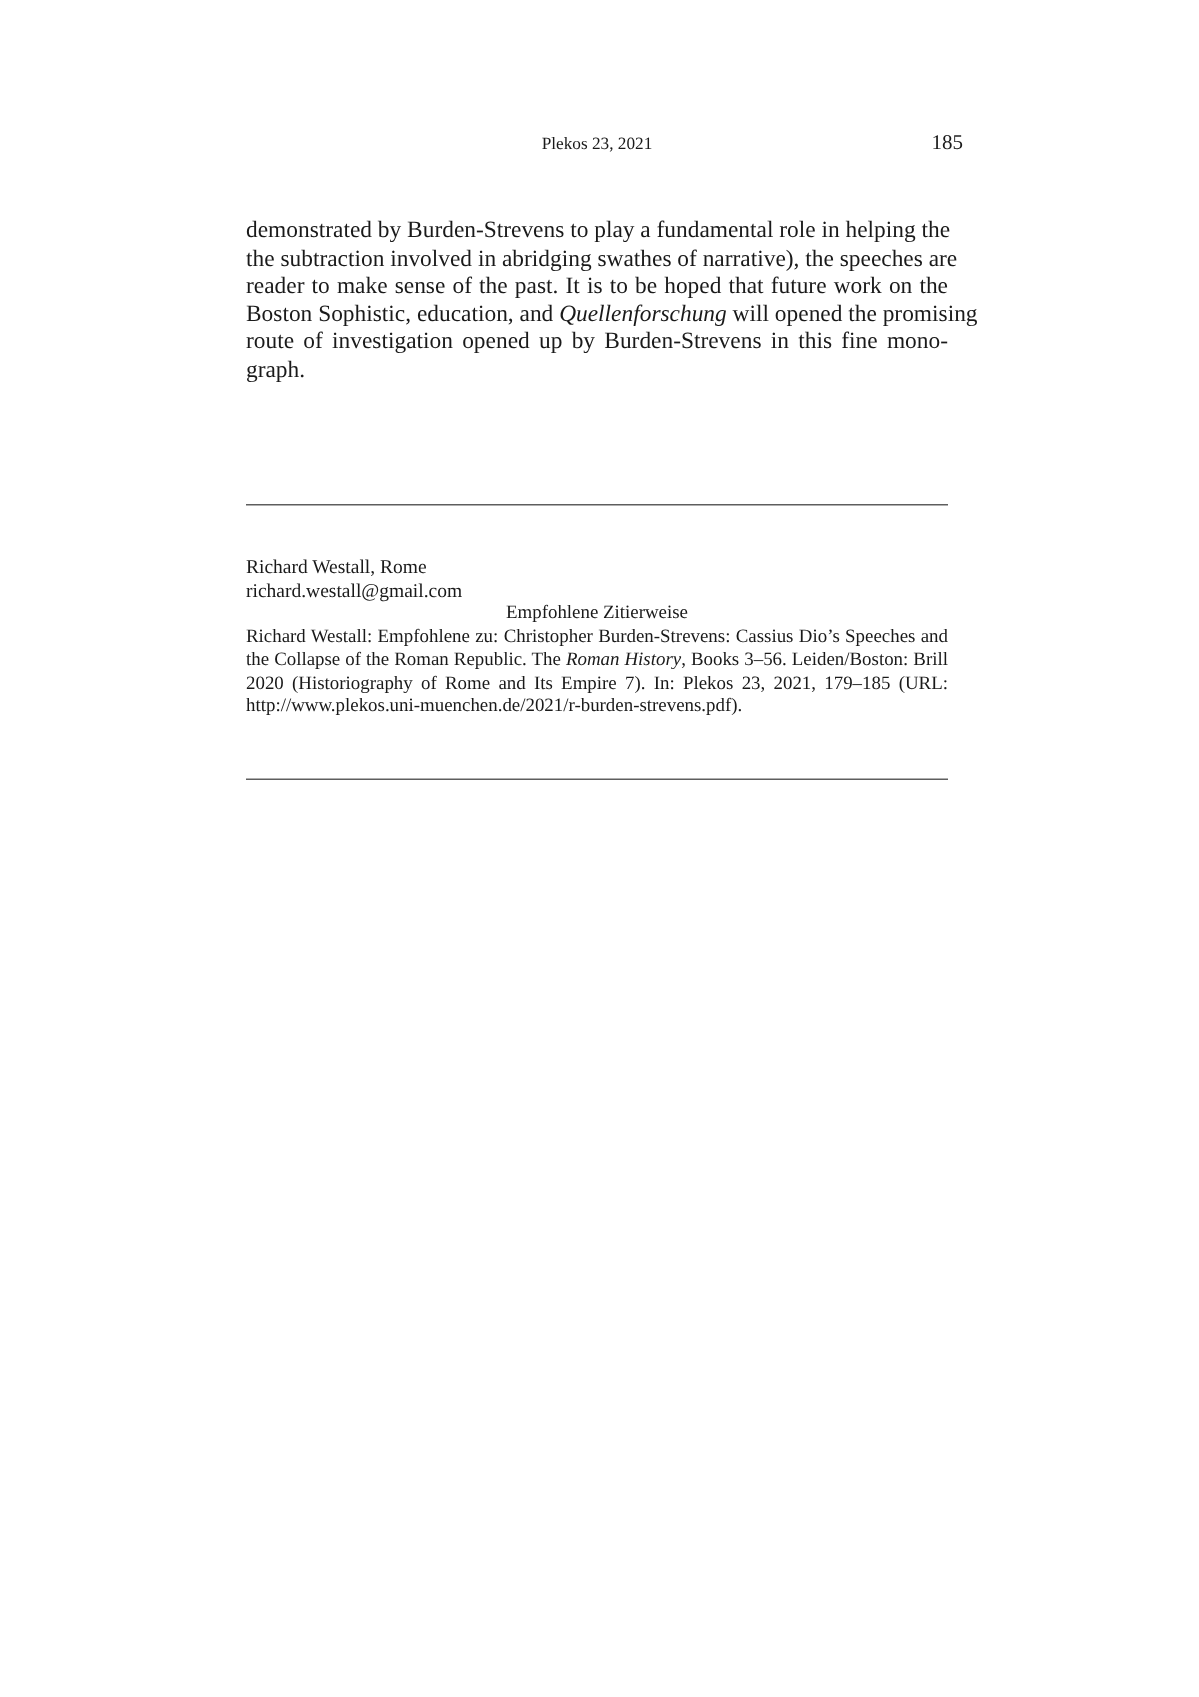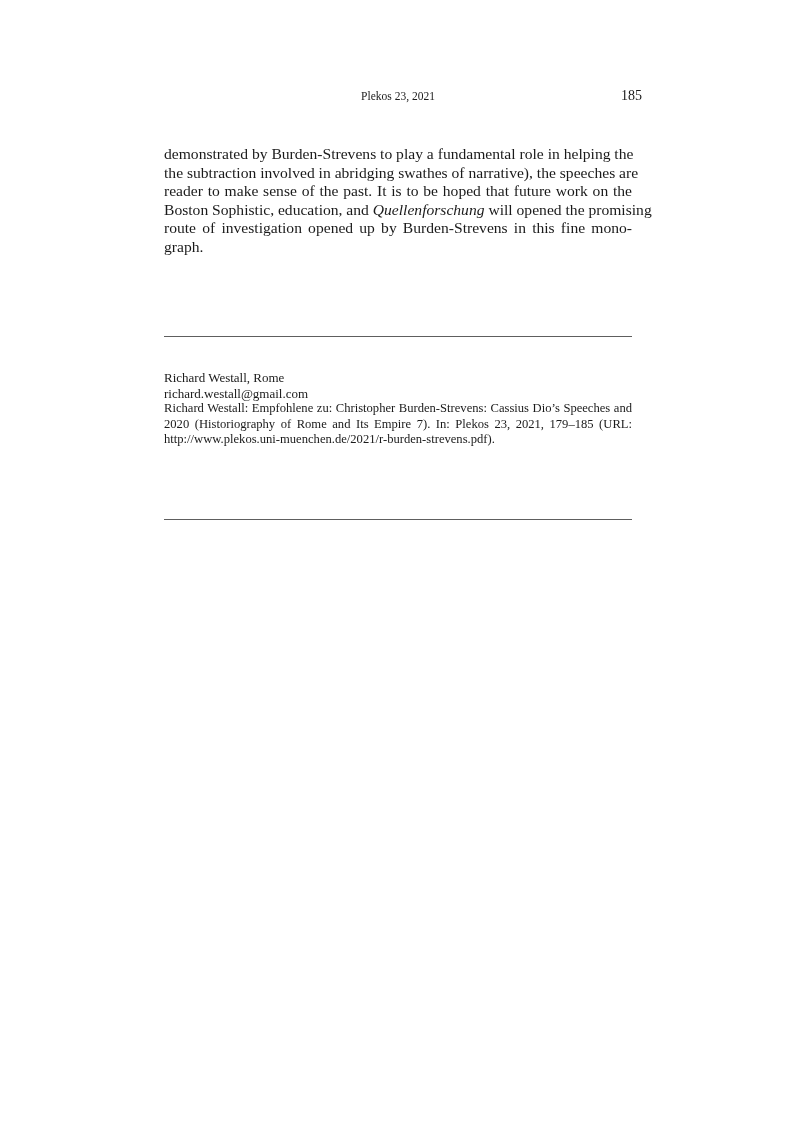--- a/index.html
+++ b/index.html
@@ -123,18 +123,20 @@
 </div>
 
 <div class="rule top"></div>
 
 <div class="author-block">
   <div>Richard Westall, Rome</div>
   <div>richard.westall@gmail.com</div>
 </div>
 
 <div class="footer-block">
+  <div class="cite-heading">Empfohlene Zitierweise</div>
   <span class="cite-line">Richard Westall: Empfohlene zu: Christopher Burden-Strevens: Cassius Dio’s Speeches and</span>
+  <span class="cite-line"><span>the Collapse of the Roman Republic. The </span><em>Roman History</em><span>, Books 3–56. Leiden/Boston: Brill</span></span>
   <span class="cite-line">2020 (Historiography of Rome and Its Empire 7). In: Plekos 23, 2021, 179–185 (URL:</span>
   <span class="cite-line last">http://www.plekos.uni-muenchen.de/2021/r-burden-strevens.pdf).</span>
 </div>
 
 <div class="rule bottom"></div>
 
 </body></html>

